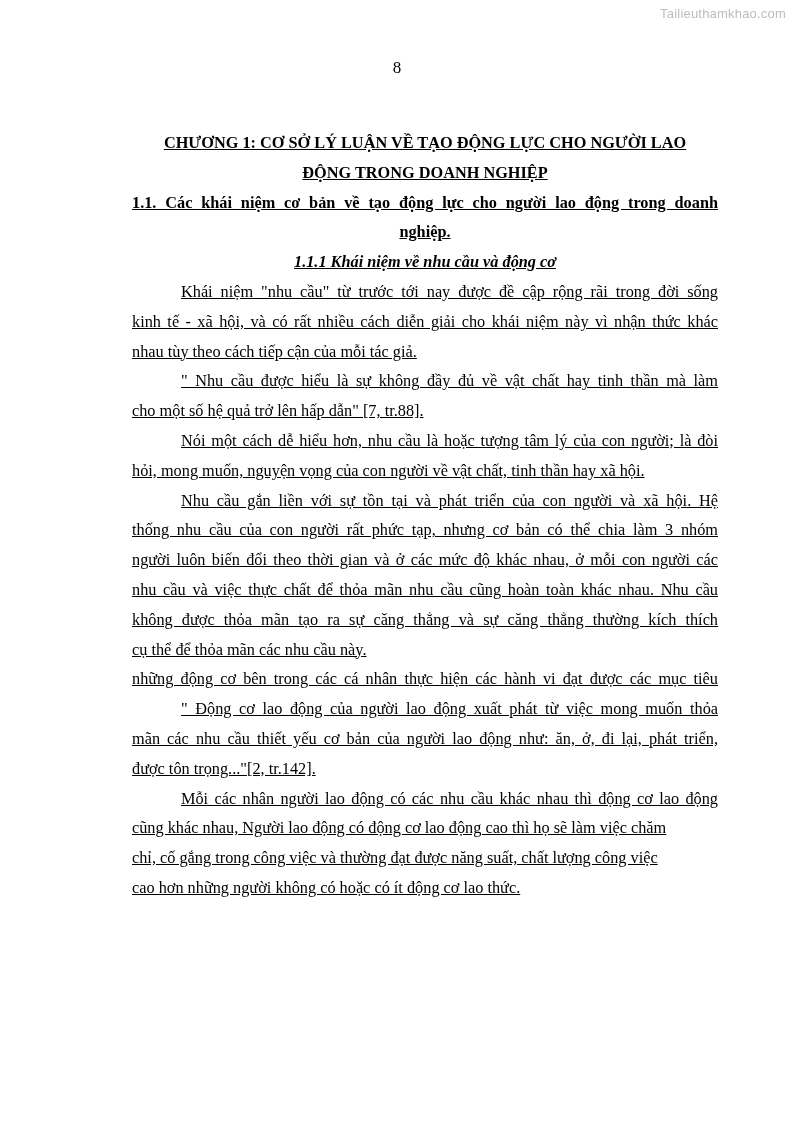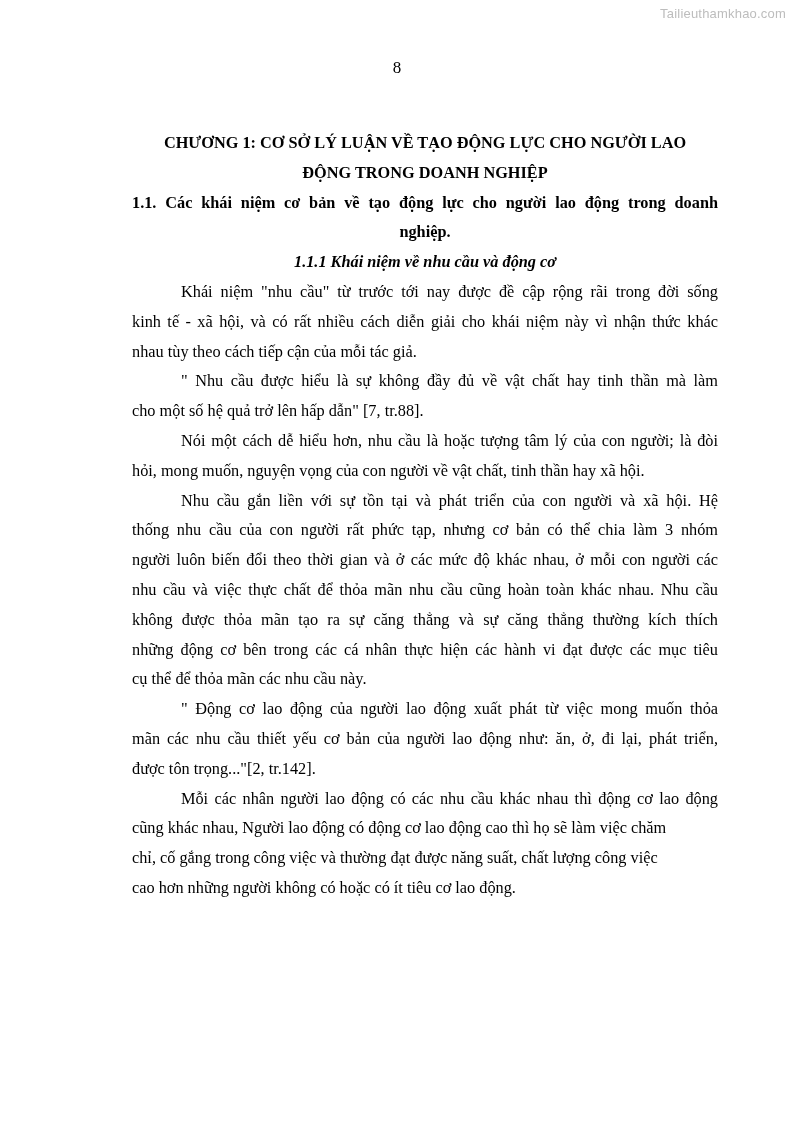--- a/index.html
+++ b/index.html
@@ -3,21 +3,21 @@
   <meta charset="utf-8">
   <style>
     html, body { margin: 0; padding: 0; background: #ffffff; }
     body { width: 794px; height: 1123px; position: relative; overflow: hidden;
            font-family: "Liberation Serif", "DejaVu Serif", serif; color: #000; }
     .watermark { position: absolute; top: 6px; right: 8px; font-family: Liberation Sans, sans-serif;
                  font-size: 13px; color: #bdbdbd; letter-spacing: 0.2px; }
     .page-number { position: absolute; top: 58px; left: 0; width: 794px; text-align: center;
                    font-size: 17px; }
     .content { position: absolute; left: 132px; top: 128px; width: 586px; font-size: 16.3px; }
-    .line { height: 29.8px; line-height: 29.8px; white-space: nowrap; }
+    .line { height: 29.8px; line-height: 29.8px; white-space: nowrap; text-decoration: underline; }
     .j { text-align: justify; text-align-last: justify; white-space: normal; overflow: hidden; }
     .center { text-align: center; }
     .bold { font-weight: bold; text-align: center; }
     .italic { font-style: italic; }
     .indent { padding-left: 49px; }
     .chapter { font-weight: bold; font-size: 16.3px; }
   </style>
 </head>
 <body>
 
@@ -46,29 +46,29 @@
     <div class="line j indent">Nói một cách dễ hiểu hơn, nhu cầu là hoặc tượng tâm lý của con người; là đòi</div>
     <div class="line">hỏi, mong muốn, nguyện vọng của con người về vật chất, tinh thần hay xã hội.</div>
   </div>
 
   <div>
     <div class="line j indent">Nhu cầu gắn liền với sự tồn tại và phát triển của con người và xã hội. Hệ</div>
     <div class="line j">thống nhu cầu của con người rất phức tạp, nhưng cơ bản có thể chia làm 3 nhóm</div>
     <div class="line j">người luôn biến đổi theo thời gian và ở các mức độ khác nhau, ở mỗi con người các</div>
     <div class="line j">nhu cầu và việc thực chất để thỏa mãn nhu cầu cũng hoàn toàn khác nhau. Nhu cầu</div>
     <div class="line j">không được thỏa mãn tạo ra sự căng thẳng và sự căng thẳng thường kích thích</div>
+    <div class="line">cụ thể để thỏa mãn các nhu cầu này.</div>
     <div class="line j">những động cơ bên trong các cá nhân thực hiện các hành vi đạt được các mục tiêu</div>
-    <div class="line">cụ thể để thỏa mãn các nhu cầu này.</div>
   </div>
 
   <div>
     <div class="line j indent">" Động cơ lao động của người lao động xuất phát từ việc mong muốn thỏa</div>
     <div class="line j">mãn các nhu cầu thiết yếu cơ bản của người lao động như: ăn, ở, đi lại, phát triển,</div>
     <div class="line">được tôn trọng..."[2, tr.142].</div>
   </div>
 
   <div>
     <div class="line j indent">Mỗi các nhân người lao động có các nhu cầu khác nhau thì động cơ lao động</div>
     <div class="line">cũng khác nhau, Người lao động có động cơ lao động cao thì họ sẽ làm việc chăm</div>
     <div class="line">chỉ, cố gắng trong công việc và thường đạt được năng suất, chất lượng công việc</div>
-    <div class="line">cao hơn những người không có hoặc có ít tiêu cơ lao động.</div>
+    <div class="line">cao hơn những người không có hoặc có ít động cơ lao thức.</div>
   </div>
 </div>
 
 </body></html>

